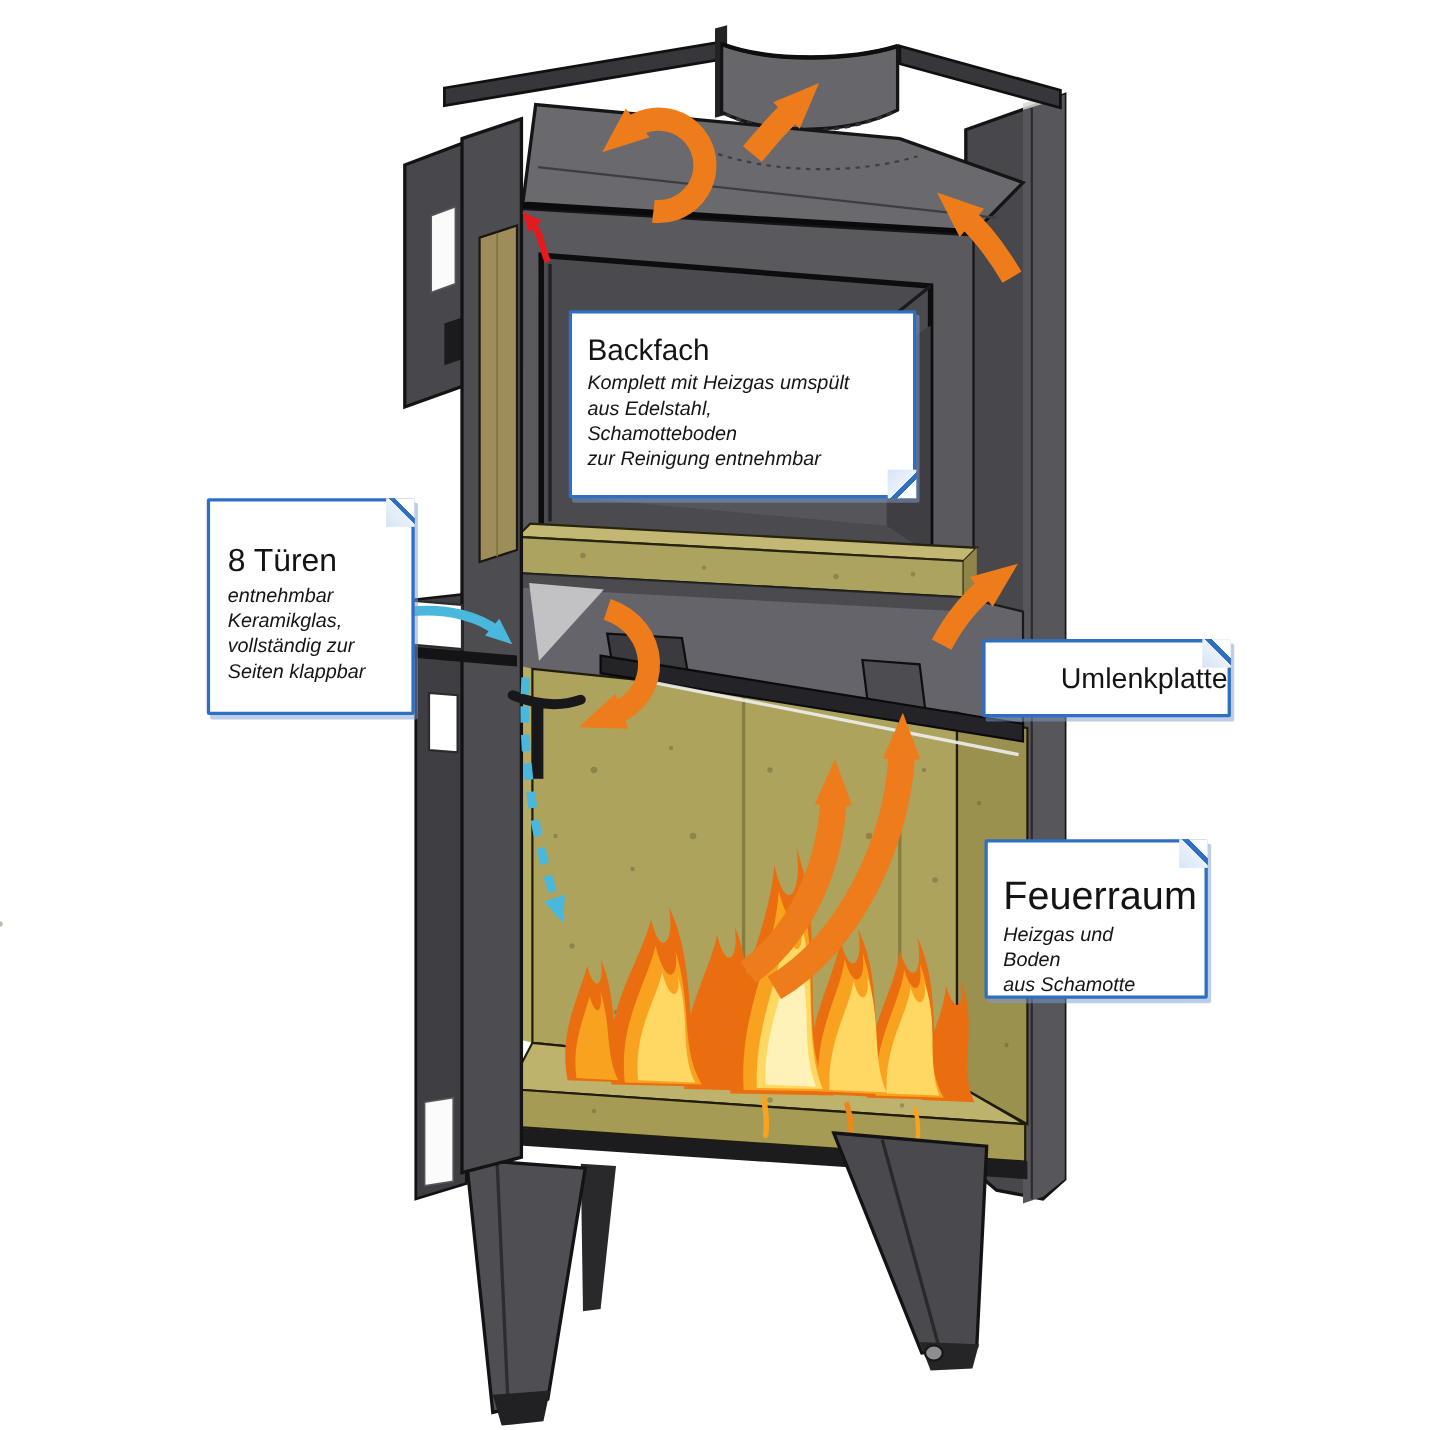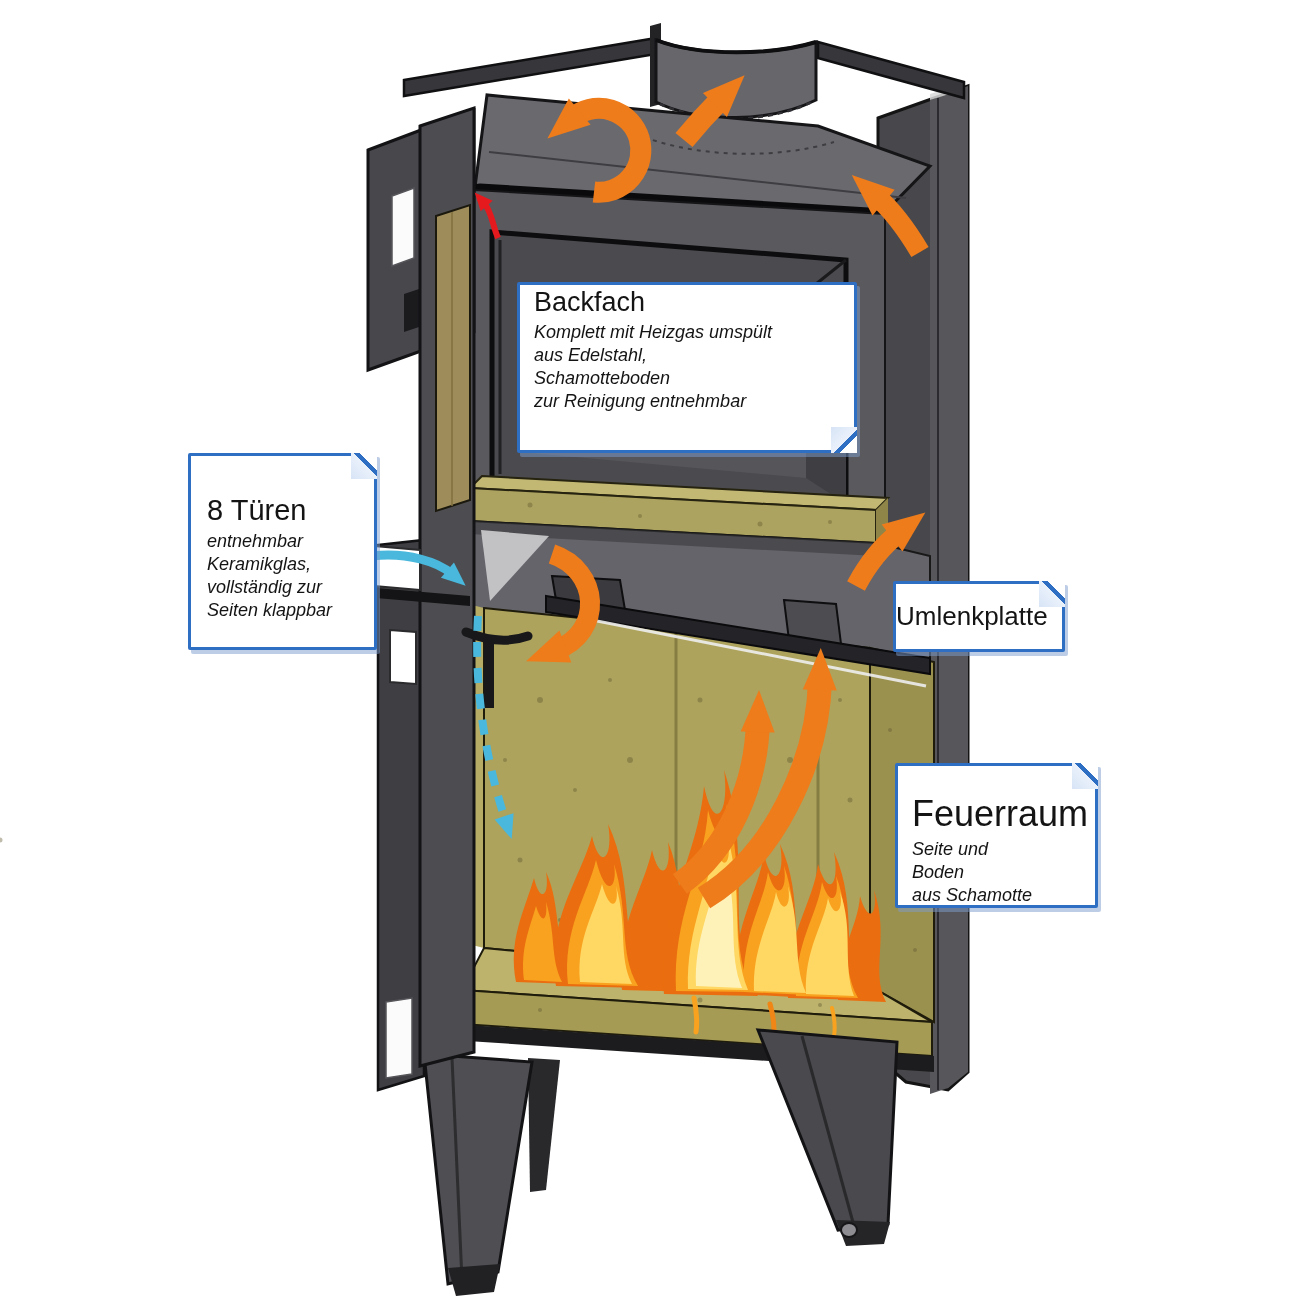--- a/index.html
+++ b/index.html
@@ -19,25 +19,25 @@
   .note-line  { font-size:18px; line-height:1.27; white-space:nowrap;font-style:italic; }
   .fold { position:absolute; width:26px; height:26px; z-index:6; }
   .fold-tr {
     top:-3px; right:-3px;
     background:linear-gradient(225deg,#ffffff 0%,#ffffff 34%,#2e6fc3 34%,#2e6fc3 46%,#eaf1fb 46%,#d7e4f6 100%);
   }
   .fold-br {
     bottom:-3px; right:-3px;
     background:linear-gradient(315deg,#ffffff 0%,#ffffff 34%,#2e6fc3 34%,#2e6fc3 46%,#eaf1fb 46%,#d7e4f6 100%);
   }
-  .note--backfach    { left:517px; top:282px;  width:340px; height:171px; padding:2px 14px; }
+  .note--backfach    { left:517px; top:282px;  width:316px; height:171px; padding:18px 14px; }
   .note--tueren      { left:188px; top:453px;  width:189px; height:197px; padding:38px 0 0 16px; }
   .note--tueren .note-title { font-size:29px; }
-  .note--umlenk      { left:893px; top:581px;  width:172px; height:71px;
-                       display:flex; align-items:center; justify-content:flex-start; }
+  .note--umlenk      { left:893px; top:581px;  width:226px; height:71px;
+                       display:flex; align-items:center; justify-content:flex-end; }
   .note--umlenk .note-title { font-size:26px; margin:0; }
   .note--feuerraum   { left:895px; top:763px;  width:203px; height:145px; padding:28px 0 0 14px; }
   .note--feuerraum .note-title { font-size:36px; }
   .note--fuesse      { left:897px; top:1145px; width:210px; height:123px; padding:30px 0 0 16px; }
   .note--fuesse .note-title { font-size:28px; }
 </style>
 </head>
 <body>
 
 <div class="stage">
@@ -239,19 +239,19 @@
   </div>
 
   <div class="note note--umlenk">
     <div class="fold fold-tr"></div>
     <div class="note-title">Umlenkplatte</div>
   </div>
 
   <div class="note note--feuerraum">
     <div class="fold fold-tr"></div>
     <div class="note-title">Feuerraum</div>
-    <div class="note-line">Seite und</div>
+    <div class="note-line">Heizgas und</div>
     <div class="note-line">Boden</div>
     <div class="note-line">aus Schamotte</div>
   </div>
 
 
 </div>
 
 </body></html>

